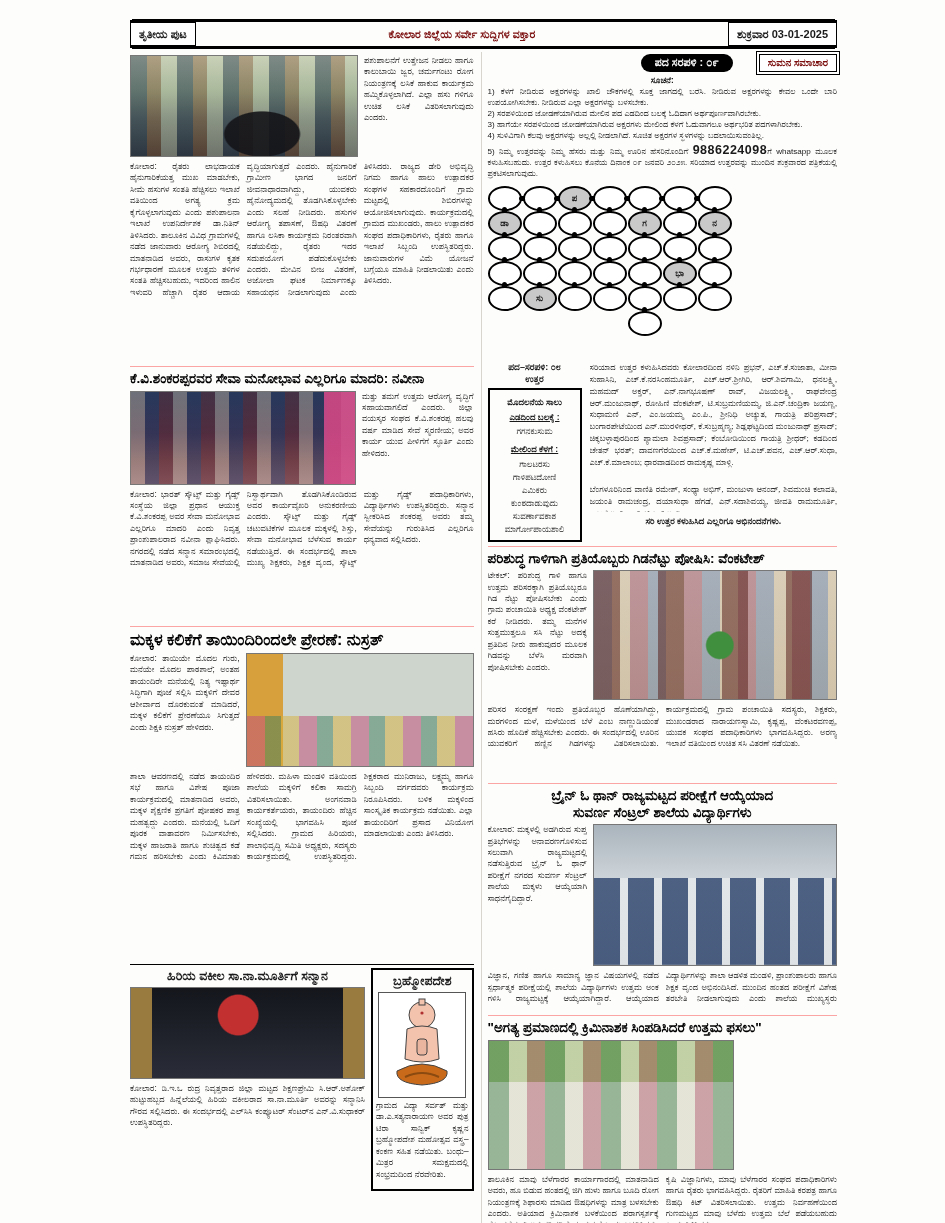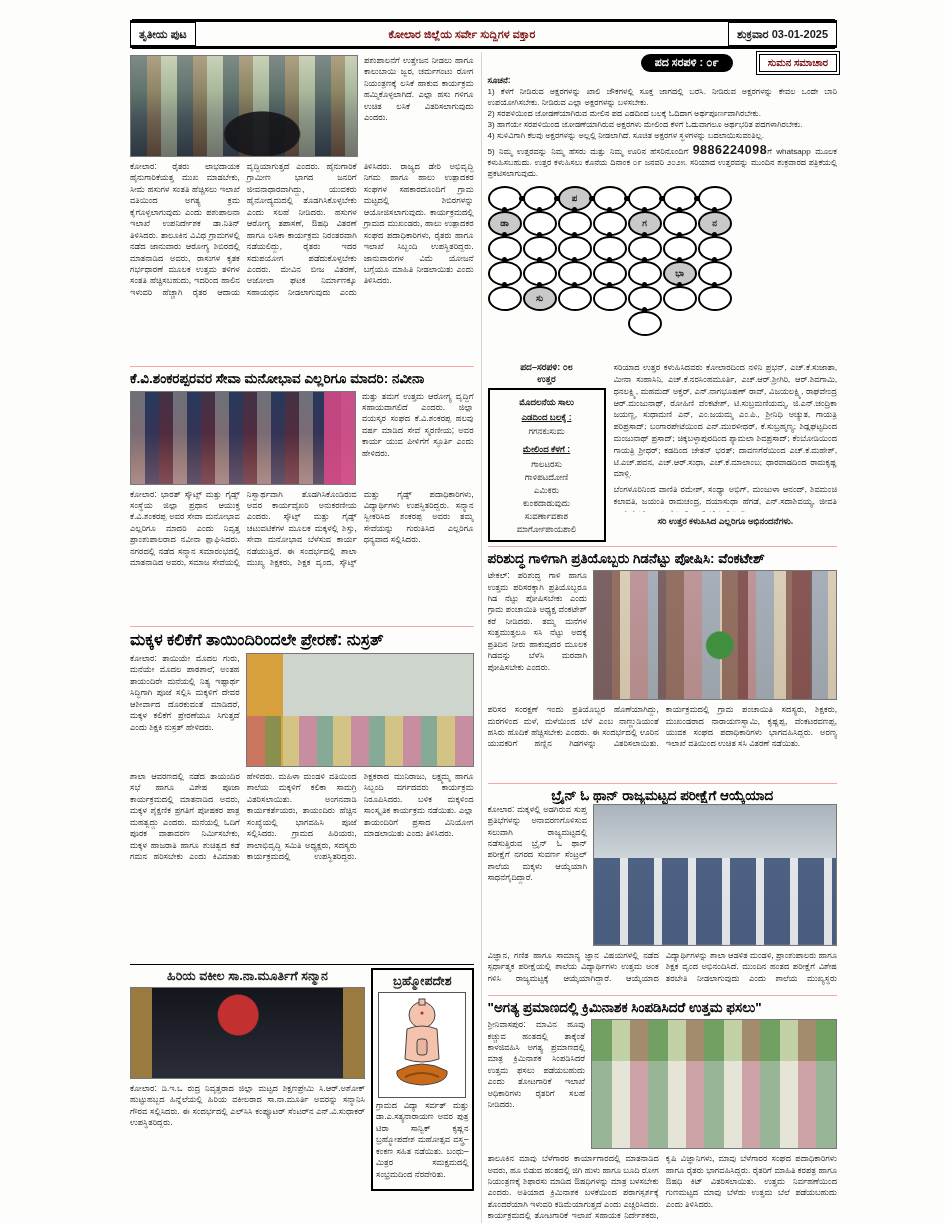--- a/index.html
+++ b/index.html
@@ -55,34 +55,34 @@
      background-size:100% 62%,100% 100%;background-position:0 100%,0 0;background-repeat:no-repeat;}
   .ph-field{width:244px;height:128px;background:
      repeating-linear-gradient(90deg, rgba(60,120,70,.45) 0 20px, rgba(230,225,210,.5) 20px 38px, rgba(170,60,90,.4) 38px 56px),
      linear-gradient(180deg,#9fc07a 0 32%, #e3e7da 32%);}
 
   
   .pz-sec{border-top:none;margin-bottom:4px;}
   .pz-head{display:flex;justify-content:flex-end;gap:26px;margin:2px 0 3px 0;}
   .pz-badge{background:#000;color:#fff;font-weight:bold;font-size:11px;border-radius:10px;padding:2px 14px;}
   .pz-brand{border:1px solid #000;box-shadow:0 0 0 2px #fff,0 0 0 3px #000;color:#7a0d0d;font-weight:bold;font-size:10px;padding:2px 8px;background:#fff;}
-  .pz-note{font-size:8.3px;font-weight:bold;margin-bottom:1px;}
+  .pz-note{font-size:8.3px;font-weight:bold;margin-bottom:1px;text-align:center;}
   .pz-inst div{font-size:8.1px;line-height:1.35;text-align:justify;}
   .pz-inst5{font-size:8.1px;line-height:1.35;text-align:justify;}
   .pz-phone{font-weight:bold;font-size:12.5px;letter-spacing:.5px;}
   .pz-row{display:flex;gap:8px;margin:6px 0 4px 0;}
   .pz-grid{position:relative;width:252px;height:172px;flex:none;}
   .pz-cell{position:absolute;width:30px;height:21px;border:2px solid #000;border-radius:50%;background:#fff;display:flex;align-items:center;justify-content:center;font-size:8.5px;font-weight:bold;}
   .pz-cell.filled{background:#c9c9c9;}
   .pz-link-v{position:absolute;width:5px;height:7px;background:#000;border-radius:3px;}
   .pz-link-h{position:absolute;width:8px;height:5px;background:#000;border-radius:3px;}
   .pz-bank{border:1px solid #000;width:80px;flex:none;padding:3px 2px;text-align:center;}
   .pz-bank div{font-size:8.6px;line-height:1.45;font-weight:bold;}
   .pz-ansrow{display:flex;gap:8px;}
-  .pz-ansleft{width:118px;flex:none;}
+  .pz-ansleft{width:94px;flex:none;}
   .pz-anslabel{text-align:center;font-weight:bold;font-size:9px;line-height:1.3;}
   .pz-ansbox{border:2px solid #000;margin-top:2px;padding:4px 3px;text-align:center;}
   .pz-ansbox .hd{font-weight:bold;font-size:8.6px;margin:2px 0;}
   .pz-ansbox .hd.u{text-decoration:underline;}
   .pz-ansbox div{font-size:8.6px;line-height:1.5;}
   .pz-winners{flex:1;overflow:hidden;}
   .pz-winners p{margin:0 0 4px 0;font-size:8.3px;line-height:1.42;text-align:justify;font-family:Liberation Serif, serif;}
   .pz-congrats{text-align:center;font-weight:bold;font-size:8.6px;}
 
   
@@ -286,31 +286,31 @@
           <h2 class="head sm">ಪರಿಶುದ್ಧ ಗಾಳಿಗಾಗಿ ಪ್ರತಿಯೊಬ್ಬರು ಗಿಡನೆಟ್ಟು ಪೋಷಿಸಿ: ವೆಂಕಟೇಶ್</h2>
           <div class="photo-row">
             <div class="side bodytxt" style="height:128px;">ಟೇಕಲ್: ಪರಿಶುದ್ಧ ಗಾಳಿ ಹಾಗೂ ಉತ್ತಮ ಪರಿಸರಕ್ಕಾಗಿ ಪ್ರತಿಯೊಬ್ಬರೂ ಗಿಡ ನೆಟ್ಟು ಪೋಷಿಸಬೇಕು ಎಂದು ಗ್ರಾಮ ಪಂಚಾಯಿತಿ ಅಧ್ಯಕ್ಷ ವೆಂಕಟೇಶ್ ಕರೆ ನೀಡಿದರು. ತಮ್ಮ ಮನೆಗಳ ಸುತ್ತಮುತ್ತಲೂ ಸಸಿ ನೆಟ್ಟು ಅದಕ್ಕೆ ಪ್ರತಿದಿನ ನೀರು ಹಾಕುವುದರ ಮೂಲಕ ಗಿಡವನ್ನು ಬೆಳೆಸಿ ಮರವಾಗಿ ಪೋಷಿಸಬೇಕು ಎಂದರು.</div>
             <div class="photo ph-plant"></div>
           </div>
           <div class="bodytxt cols2" style="height:74px;">ಪರಿಸರ ಸಂರಕ್ಷಣೆ ಇಂದು ಪ್ರತಿಯೊಬ್ಬರ ಹೊಣೆಯಾಗಿದ್ದು, ಮರಗಳಿಂದ ಮಳೆ, ಮಳೆಯಿಂದ ಬೆಳೆ ಎಂಬ ನಾಣ್ಣುಡಿಯಂತೆ ಹಸಿರು ಹೊದಿಕೆ ಹೆಚ್ಚಿಸಬೇಕು ಎಂದರು. ಈ ಸಂದರ್ಭದಲ್ಲಿ ಊರಿನ ಯುವಕರಿಗೆ ಹಣ್ಣಿನ ಗಿಡಗಳನ್ನು ವಿತರಿಸಲಾಯಿತು. ಕಾರ್ಯಕ್ರಮದಲ್ಲಿ ಗ್ರಾಮ ಪಂಚಾಯಿತಿ ಸದಸ್ಯರು, ಶಿಕ್ಷಕರು, ಮುಖಂಡರಾದ ನಾರಾಯಣಸ್ವಾಮಿ, ಕೃಷ್ಣಪ್ಪ, ವೆಂಕಟರವಣಪ್ಪ, ಯುವಕ ಸಂಘದ ಪದಾಧಿಕಾರಿಗಳು ಭಾಗವಹಿಸಿದ್ದರು. ಅರಣ್ಯ ಇಲಾಖೆ ವತಿಯಿಂದ ಉಚಿತ ಸಸಿ ವಿತರಣೆ ನಡೆಯಿತು.</div>
         </div>
 
         <div class="article">
           <h2 class="head sm center" style="margin-bottom:0;">ಬ್ರೈನ್ ಓ ಥಾನ್ ರಾಜ್ಯಮಟ್ಟದ ಪರೀಕ್ಷೆಗೆ ಆಯ್ಕೆಯಾದ</h2>
+          <h2 class="head sm center">ಸುವರ್ಣ ಸೆಂಟ್ರಲ್ ಶಾಲೆಯ ವಿದ್ಯಾರ್ಥಿಗಳು</h2>
           <div class="photo-row">
             <div class="side bodytxt" style="height:140px;">ಕೋಲಾರ: ಮಕ್ಕಳಲ್ಲಿ ಅಡಗಿರುವ ಸುಪ್ತ ಪ್ರತಿಭೆಗಳನ್ನು ಅನಾವರಣಗೊಳಿಸುವ ಸಲುವಾಗಿ ರಾಜ್ಯಮಟ್ಟದಲ್ಲಿ ನಡೆಸುತ್ತಿರುವ ಬ್ರೈನ್ ಓ ಥಾನ್ ಪರೀಕ್ಷೆಗೆ ನಗರದ ಸುವರ್ಣ ಸೆಂಟ್ರಲ್ ಶಾಲೆಯ ಮಕ್ಕಳು ಆಯ್ಕೆಯಾಗಿ ಸಾಧನೆಗೈದಿದ್ದಾರೆ.</div>
             <div class="photo ph-students"></div>
           </div>
           <div class="bodytxt cols2" style="height:40px;">ವಿಜ್ಞಾನ, ಗಣಿತ ಹಾಗೂ ಸಾಮಾನ್ಯ ಜ್ಞಾನ ವಿಷಯಗಳಲ್ಲಿ ನಡೆದ ಸ್ಪರ್ಧಾತ್ಮಕ ಪರೀಕ್ಷೆಯಲ್ಲಿ ಶಾಲೆಯ ವಿದ್ಯಾರ್ಥಿಗಳು ಉತ್ತಮ ಅಂಕ ಗಳಿಸಿ ರಾಜ್ಯಮಟ್ಟಕ್ಕೆ ಆಯ್ಕೆಯಾಗಿದ್ದಾರೆ. ಆಯ್ಕೆಯಾದ ವಿದ್ಯಾರ್ಥಿಗಳನ್ನು ಶಾಲಾ ಆಡಳಿತ ಮಂಡಳಿ, ಪ್ರಾಂಶುಪಾಲರು ಹಾಗೂ ಶಿಕ್ಷಕ ವೃಂದ ಅಭಿನಂದಿಸಿದೆ. ಮುಂದಿನ ಹಂತದ ಪರೀಕ್ಷೆಗೆ ವಿಶೇಷ ತರಬೇತಿ ನೀಡಲಾಗುವುದು ಎಂದು ಶಾಲೆಯ ಮುಖ್ಯಸ್ಥರು ತಿಳಿಸಿದರು. ಈ ಸಾಧನೆಗೆ ಪೋಷಕರು ಹಾಗೂ ಸಾರ್ವಜನಿಕರು ಮೆಚ್ಚುಗೆ ವ್ಯಕ್ತಪಡಿಸಿದ್ದಾರೆ. ವಿದ್ಯಾರ್ಥಿಗಳ ಪರಿಶ್ರಮ ಮತ್ತು ಶಿಕ್ಷಕರ ಮಾರ್ಗದರ್ಶನ ಇದಕ್ಕೆ ಕಾರಣ ಎಂದು ಹೇಳಿದರು.</div>
         </div>
 
         <div class="article">
           <h2 class="head sm">"ಅಗತ್ಯ ಪ್ರಮಾಣದಲ್ಲಿ ಕ್ರಿಮಿನಾಶಕ ಸಿಂಪಡಿಸಿದರೆ ಉತ್ತಮ ಫಸಲು"</h2>
           <div class="photo-row">
-            <div class="side bodytxt" style="height:128px;">ಶ್ರೀನಿವಾಸಪುರ: ಮಾವಿನ ಹೂವು ಕಚ್ಚುವ ಹಂತದಲ್ಲಿ ತಾಕ್ಕೆಂತೆ ಕಾಳಜಿವಹಿಸಿ ಅಗತ್ಯ ಪ್ರಮಾಣದಲ್ಲಿ ಮಾತ್ರ ಕ್ರಿಮಿನಾಶಕ ಸಿಂಪಡಿಸಿದರೆ ಉತ್ತಮ ಫಸಲು ಪಡೆಯಬಹುದು ಎಂದು ತೋಟಗಾರಿಕೆ ಇಲಾಖೆ ಅಧಿಕಾರಿಗಳು ರೈತರಿಗೆ ಸಲಹೆ ನೀಡಿದರು.</div>
             <div class="photo ph-field"></div>
           </div>
           <div class="bodytxt cols2" style="height:80px;">ತಾಲೂಕಿನ ಮಾವು ಬೆಳೆಗಾರರ ಕಾರ್ಯಾಗಾರದಲ್ಲಿ ಮಾತನಾಡಿದ ಅವರು, ಹೂ ಬಿಡುವ ಹಂತದಲ್ಲಿ ಜಿಗಿ ಹುಳು ಹಾಗೂ ಬೂದಿ ರೋಗ ನಿಯಂತ್ರಣಕ್ಕೆ ಶಿಫಾರಸು ಮಾಡಿದ ಔಷಧಿಗಳನ್ನು ಮಾತ್ರ ಬಳಸಬೇಕು ಎಂದರು. ಅತಿಯಾದ ಕ್ರಿಮಿನಾಶಕ ಬಳಕೆಯಿಂದ ಪರಾಗಸ್ಪರ್ಶಕ್ಕೆ ತೊಂದರೆಯಾಗಿ ಇಳುವರಿ ಕಡಿಮೆಯಾಗುತ್ತದೆ ಎಂದು ಎಚ್ಚರಿಸಿದರು. ಕಾರ್ಯಕ್ರಮದಲ್ಲಿ ತೋಟಗಾರಿಕೆ ಇಲಾಖೆ ಸಹಾಯಕ ನಿರ್ದೇಶಕರು, ಕೃಷಿ ವಿಜ್ಞಾನಿಗಳು, ಮಾವು ಬೆಳೆಗಾರರ ಸಂಘದ ಪದಾಧಿಕಾರಿಗಳು ಹಾಗೂ ರೈತರು ಭಾಗವಹಿಸಿದ್ದರು. ರೈತರಿಗೆ ಮಾಹಿತಿ ಕರಪತ್ರ ಹಾಗೂ ಔಷಧಿ ಕಿಟ್ ವಿತರಿಸಲಾಯಿತು. ಉತ್ತಮ ನಿರ್ವಹಣೆಯಿಂದ ಗುಣಮಟ್ಟದ ಮಾವು ಬೆಳೆದು ಉತ್ತಮ ಬೆಲೆ ಪಡೆಯಬಹುದು ಎಂದು ತಿಳಿಸಿದರು.</div>
         </div>
 
       </div>
     </div>
   </div>
 </div>
 

